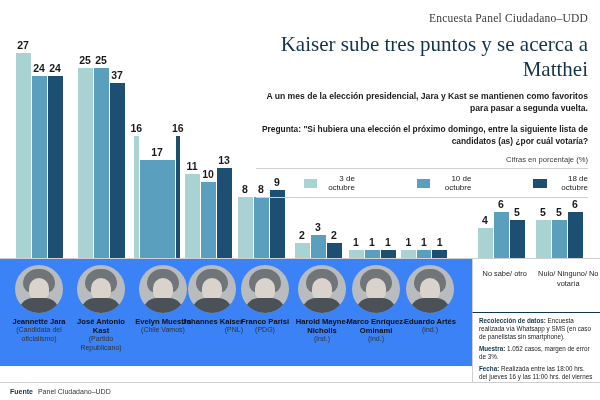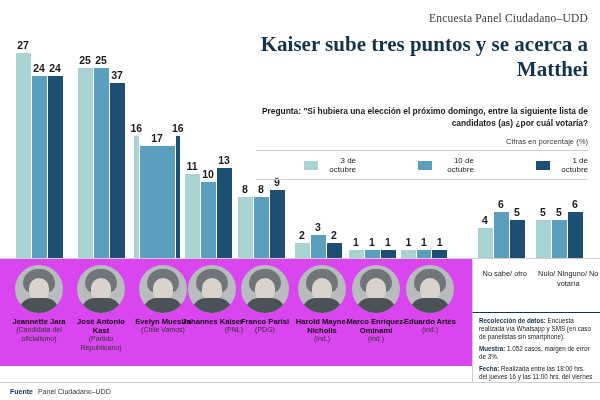--- a/index.html
+++ b/index.html
@@ -63,23 +63,23 @@
     font-family: "Liberation Serif", serif;
     font-size: 11.5px;
     color: #3b3b3b;
     letter-spacing: .2px;
     margin-bottom: 8px;
   }
   #headline {
     font-family: "Liberation Serif", serif;
     font-size: 21px;
     line-height: 25px;
-    font-weight: bold;
+    font-weight: normal;
     color: #14344b;
-    margin-bottom: 24px;
+    margin-bottom: 8px;
   }
   #subhead {
     font-size: 8.6px;
     line-height: 12px;
     color: #1b1b1b;
     font-weight: bold;
     margin-bottom: 10px;
   }
   #question {
     font-size: 8.4px;
@@ -104,21 +104,21 @@
   }
   .lg { display: flex; align-items: center; gap: 0; padding-left: 48px; }
   .lg .sw { width: 16px; height: 9px; display: block; }
   .lg .lb { font-size: 8px; color: #1b1b1b; }
 
   
   #strip {
     position: absolute;
     left: 0; top: 258px;
     width: 600px; height: 108px;
-    background: #d946ef;
+    background: #3b82f6;
     border-top: 1px solid #cfcfcf;
   }
   .cand {
     position: absolute;
     top: 6px;
     width: 62px;
     text-align: center;
   }
   .photo {
     width: 48px; height: 48px;
@@ -230,21 +230,21 @@
           <span class="v">25</span>
         </div>
         <div class="bar c3" style="height: 174.8px;">
           <span class="v">37</span>
         </div>
       </div>
       <div class="bar-group" style="left: 134px; width: 46px; height: 258px;">
         <div class="bar c1" style="height: 121.6px;">
           <span class="v">16</span>
         </div>
-        <div class="bar c2" style="height: 112px; padding-left: 35px;">
+        <div class="bar c2" style="height: 98px; padding-left: 35px;">
           <span class="v">17</span>
         </div>
         <div class="bar c3" style="height: 121.6px;">
           <span class="v">16</span>
         </div>
       </div>
       <div class="bar-group" style="left: 183px; width: 50px; height: 258px;">
         <div class="bar c1" style="height: 83.6px;">
           <span class="v">11</span>
         </div>
@@ -319,34 +319,35 @@
         </div>
         <div class="bar c3" style="height: 45.6px;">
           <span class="v">6</span>
         </div>
       </div>
     </div>
 
   <div id="headblock">
     <div id="kicker">Encuesta Panel Ciudadano–UDD</div>
     <div id="headline">Kaiser sube tres puntos y se acerca a Matthei</div>
+    <div id="subhead">A un mes de la elección presidencial, Jara y Kast se mantienen como favoritos para pasar a segunda vuelta.</div>
     <div id="question">Pregunta: "Si hubiera una elección el próximo domingo, entre la siguiente lista de candidatos (as) ¿por cuál votaría?</div>
     <div id="units">Cifras en porcentaje (%)</div>
     <div id="legend">
         <div class="lg">
           <span class="sw" style="background: rgb(168, 211, 210);"></span>
           <span class="lb">3 de octubre</span>
         </div>
         <div class="lg">
           <span class="sw" style="background: rgb(91, 159, 191);"></span>
           <span class="lb">10 de octubre</span>
         </div>
         <div class="lg">
           <span class="sw" style="background: rgb(29, 79, 115);"></span>
-          <span class="lb">1 de octubre</span>
+          <span class="lb">18 de octubre</span>
         </div>
       </div>
   </div>
 
   <div id="strip">
       <div class="cand" style="left: 8px;">
         <div class="photo">
           <span class="hair"></span>
           <span class="face"></span>
           <span class="body"></span>

